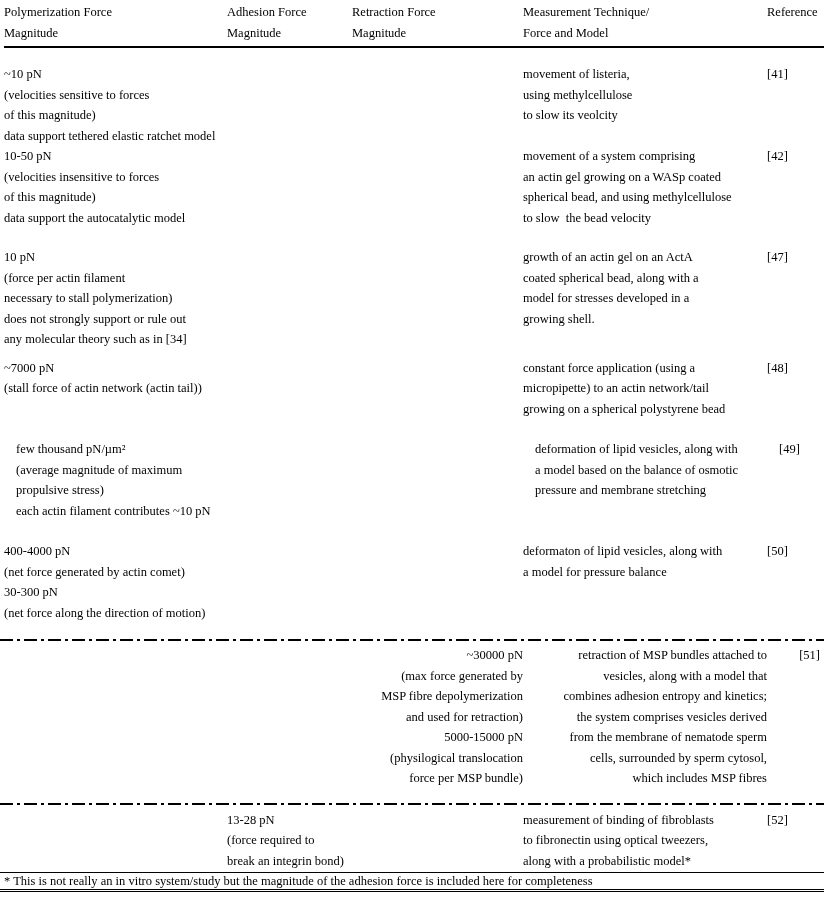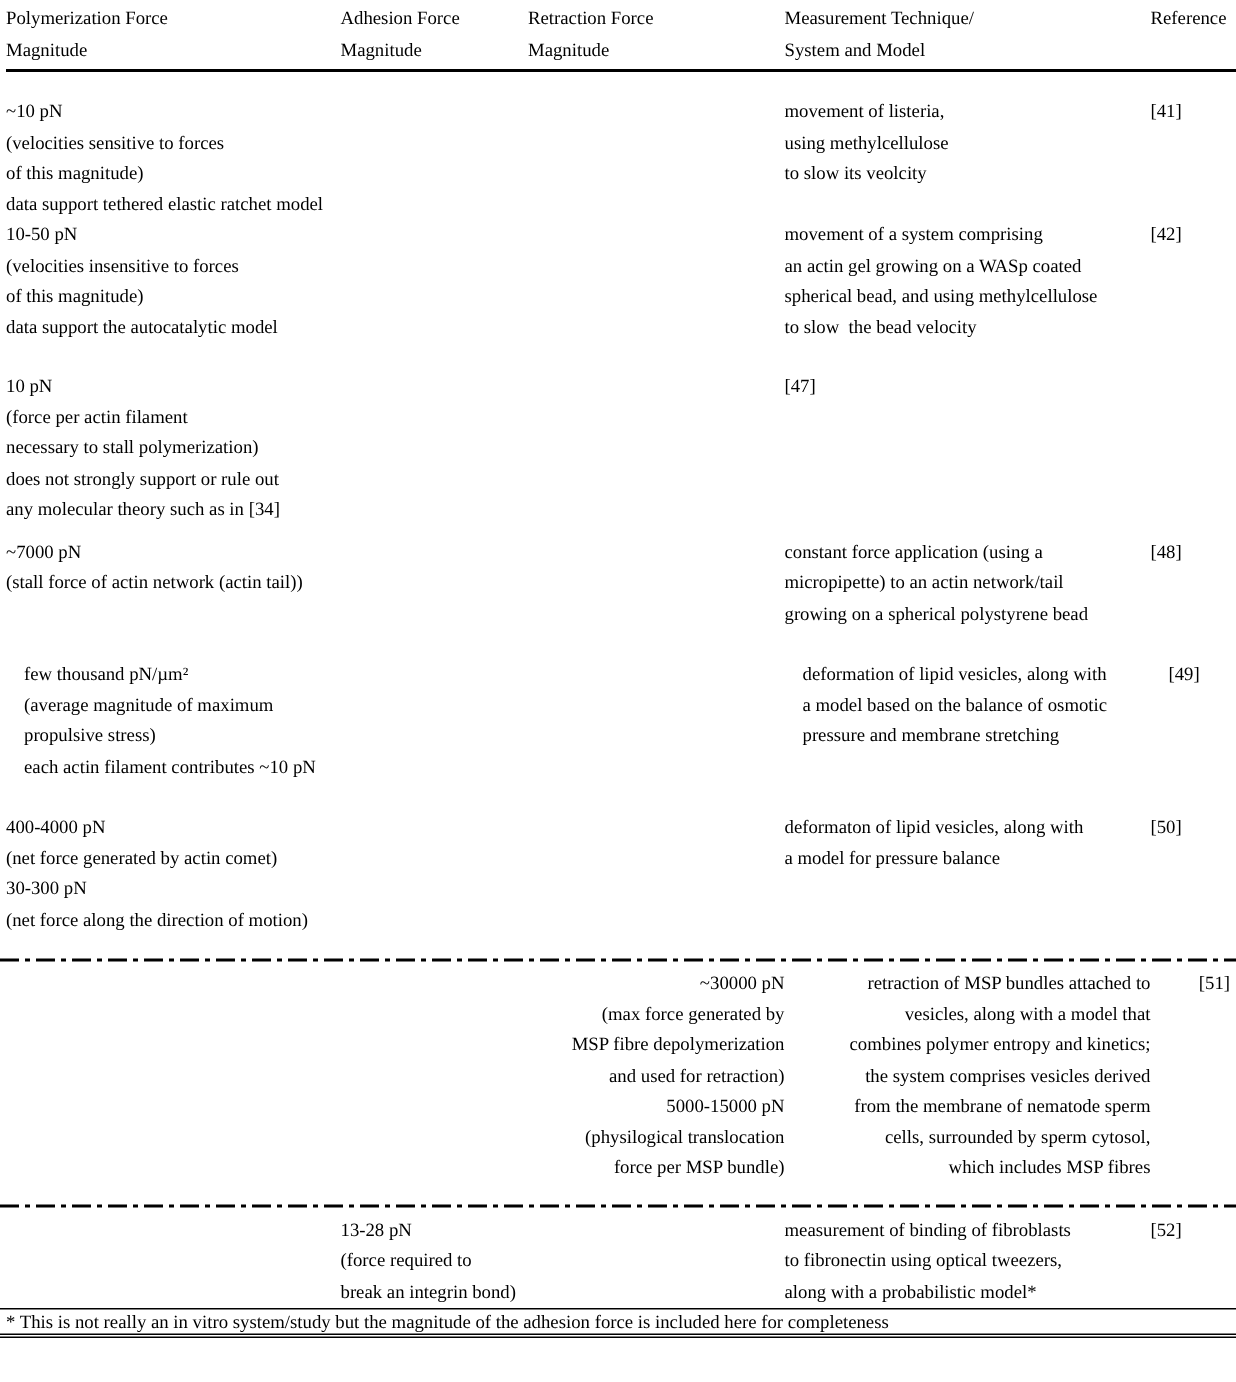--- a/index.html
+++ b/index.html
@@ -67,21 +67,21 @@
 <div class="page">
 
   <div class="grid-row header">
     <div class="cell">Polymerization Force
 Magnitude</div>
     <div class="cell">Adhesion Force
 Magnitude</div>
     <div class="cell">Retraction Force
 Magnitude</div>
     <div class="cell">Measurement Technique/
-System and Model</div>
+Force and Model</div>
     <div class="cell">Reference</div>
   </div>
 
   <div class="grid-row r1">
     <div class="cell">~10 pN
 (velocities sensitive to forces
 of this magnitude)
 data support tethered elastic ratchet model</div>
     <div class="cell"></div>
     <div class="cell"></div>
@@ -106,20 +106,24 @@
   </div>
 
   <div class="grid-row r3">
     <div class="cell">10 pN
 (force per actin filament
 necessary to stall polymerization)
 does not strongly support or rule out
 any molecular theory such as in [34]</div>
     <div class="cell"></div>
     <div class="cell"></div>
+    <div class="cell">growth of an actin gel on an ActA
+coated spherical bead, along with a
+model for stresses developed in a
+growing shell.</div>
     <div class="cell">[47]</div>
   </div>
 
   <div class="grid-row r4">
     <div class="cell">~7000 pN
 (stall force of actin network (actin tail))</div>
     <div class="cell"></div>
     <div class="cell"></div>
     <div class="cell">constant force application (using a
 micropipette) to an actin network/tail
@@ -159,21 +163,21 @@
     <div class="cell"></div>
     <div class="cell">~30000 pN
 (max force generated by
 MSP fibre depolymerization
 and used for retraction)
 5000-15000 pN
 (physilogical translocation
 force per MSP bundle)</div>
     <div class="cell">retraction of MSP bundles attached to
 vesicles, along with a model that
-combines polymer entropy and kinetics;
+combines adhesion entropy and kinetics;
 the system comprises vesicles derived
 from the membrane of nematode sperm
 cells, surrounded by sperm cytosol,
 which includes MSP fibres</div>
     <div class="cell">[51]</div>
   </div>
 
   <div class="dashdot sep2"></div>
 
   <div class="grid-row r8">

